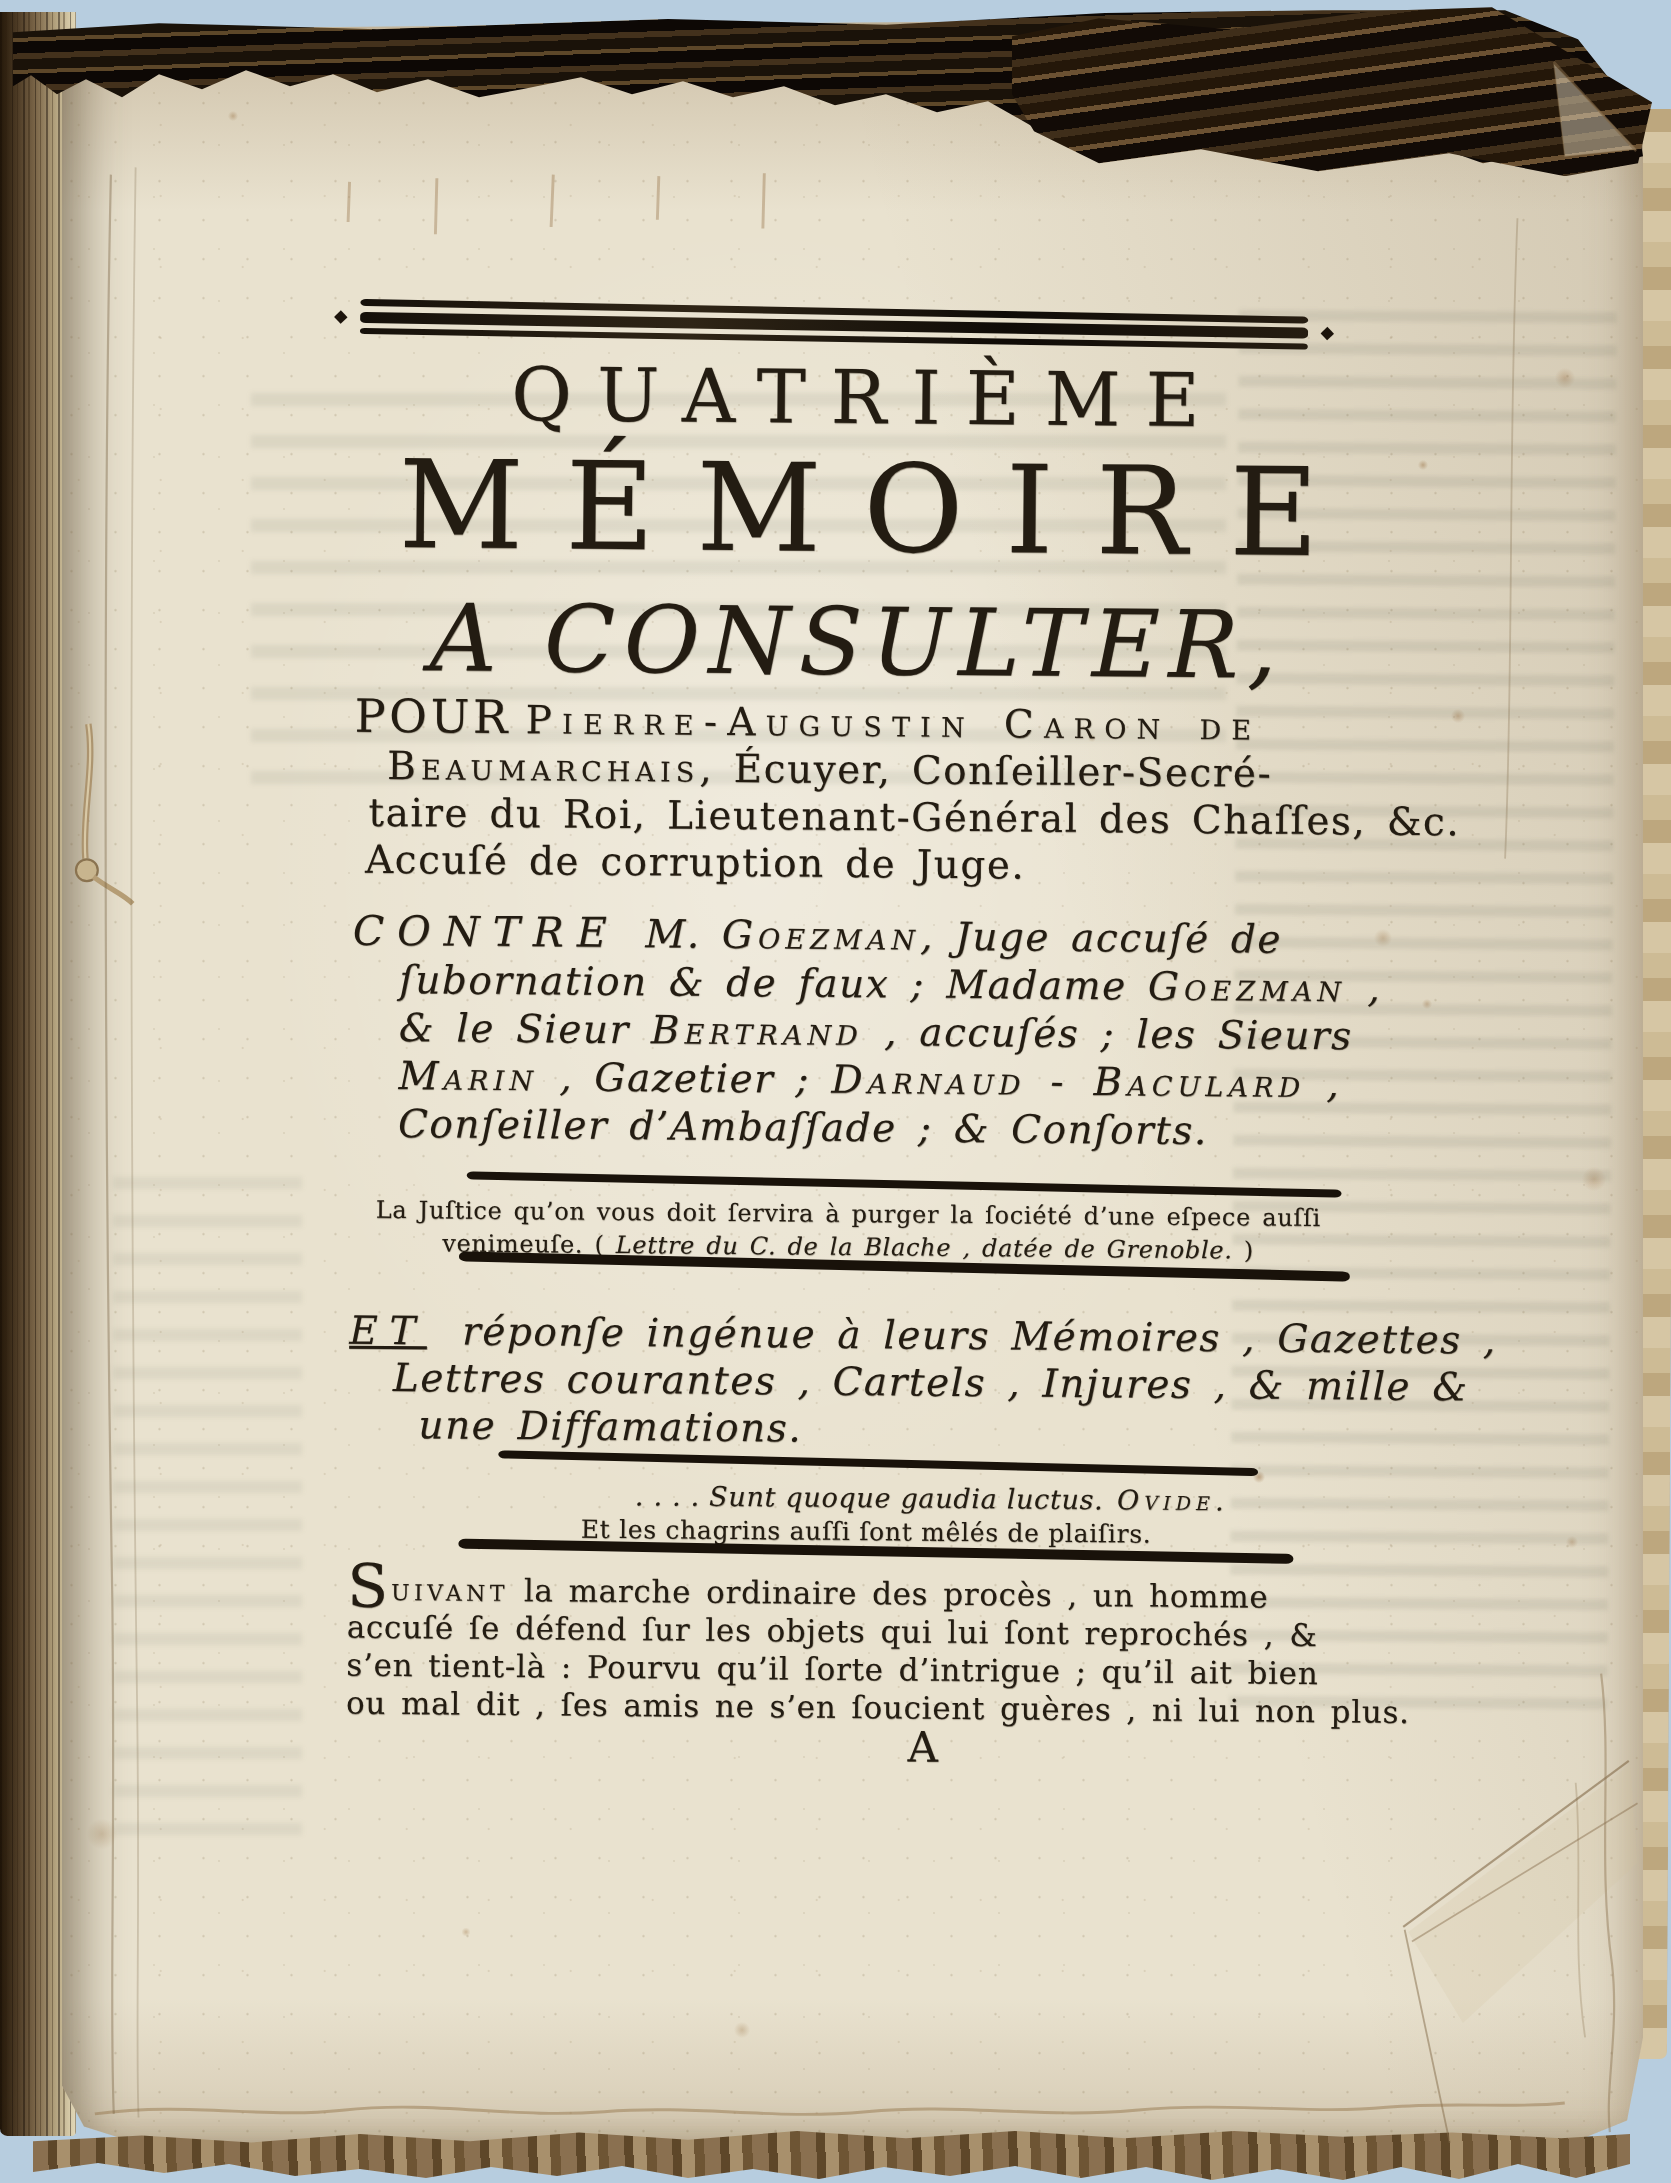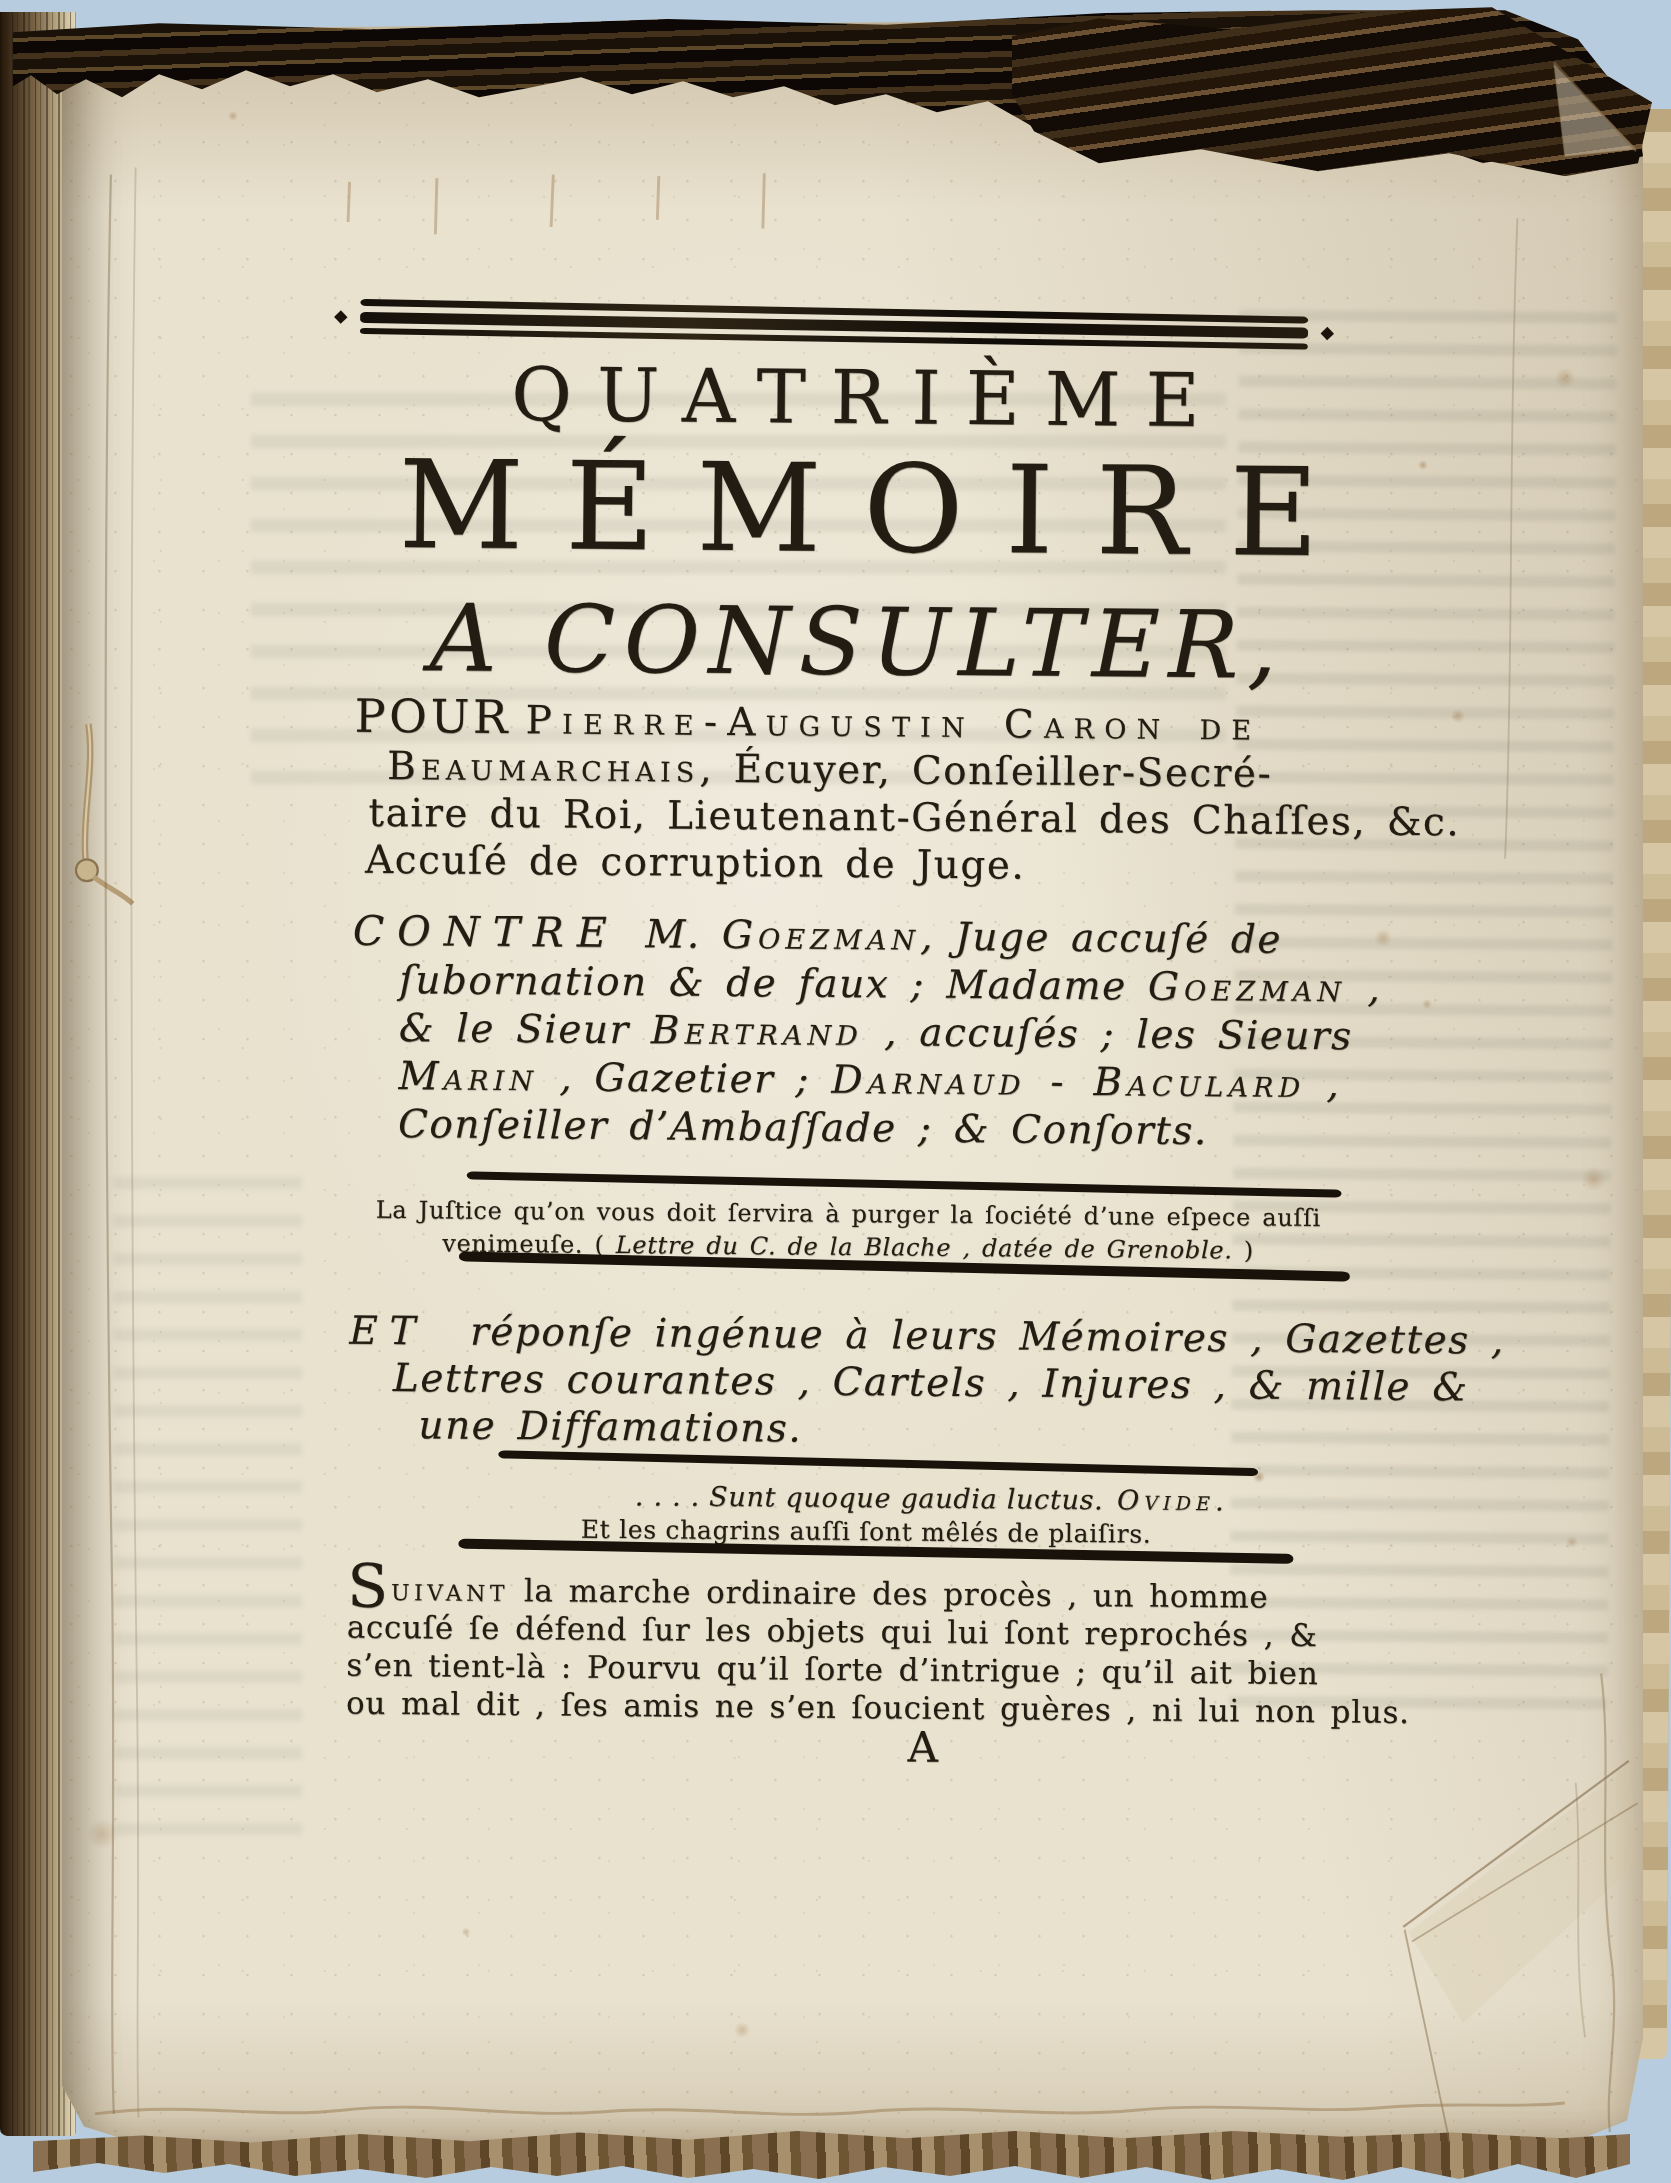--- a/index.html
+++ b/index.html
@@ -125,21 +125,21 @@
   .rule2{top:1220px;left:109px;width:891px;height:9.5px;transform:rotate(.8deg);}
   .rule3{top:1418px;left:150px;width:760px;height:8px;transform:rotate(.85deg);}
   .rule4{top:1505px;left:111px;width:835px;height:9.5px;transform:rotate(.55deg);}
 
   .epi{position:absolute;top:1157px;left:0;width:100%;font-size:24px;line-height:33px;text-align:center;
        letter-spacing:0.7px;word-spacing:2.9px;}
   .epi .it{font-style:italic;}
 
   .et{position:absolute;top:1270px;left:0;width:100%;font-style:italic;font-size:39px;line-height:47px;
       letter-spacing:1.5px;word-spacing:7.3px;}
-  .et .caps{letter-spacing:11.6px;margin-right:22px;}
+  .et .caps{letter-spacing:11.6px;margin-right:14px;text-decoration:underline;}
   .et .ind{text-indent:44px;}
   .et .ind2{text-indent:70px;}
 
   .ovid1{position:absolute;top:1441px;left:0;width:100%;text-align:center;font-style:italic;font-size:27px;
          padding-left:172px;box-sizing:border-box;letter-spacing:0.7px;}
   .ovid2{position:absolute;top:1476px;left:0;width:100%;text-align:center;font-size:25px;
          padding-left:41px;box-sizing:border-box;letter-spacing:0.7px;}
 
   .para{position:absolute;top:1533px;left:0;width:100%;font-size:31px;line-height:38px;
         letter-spacing:0.7px;word-spacing:4.4px;}

